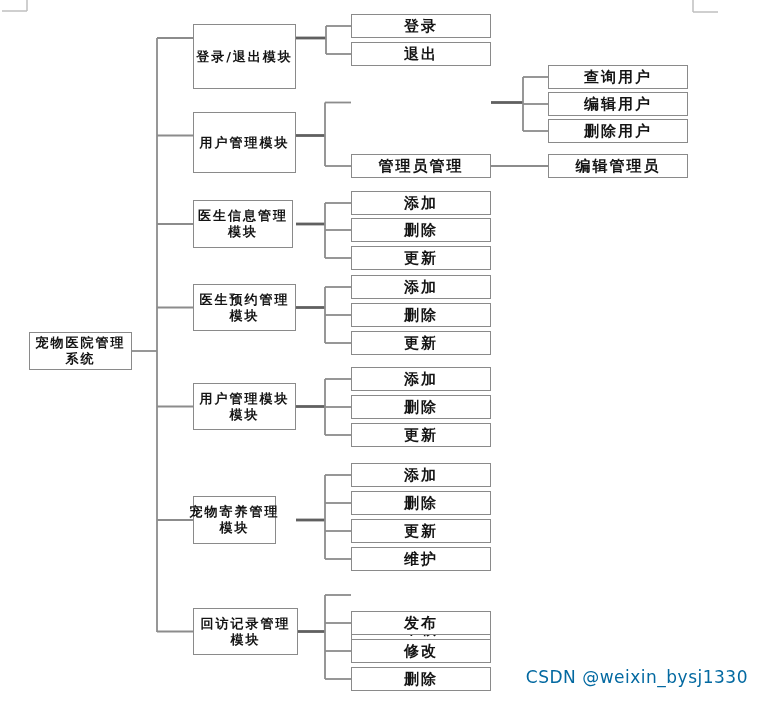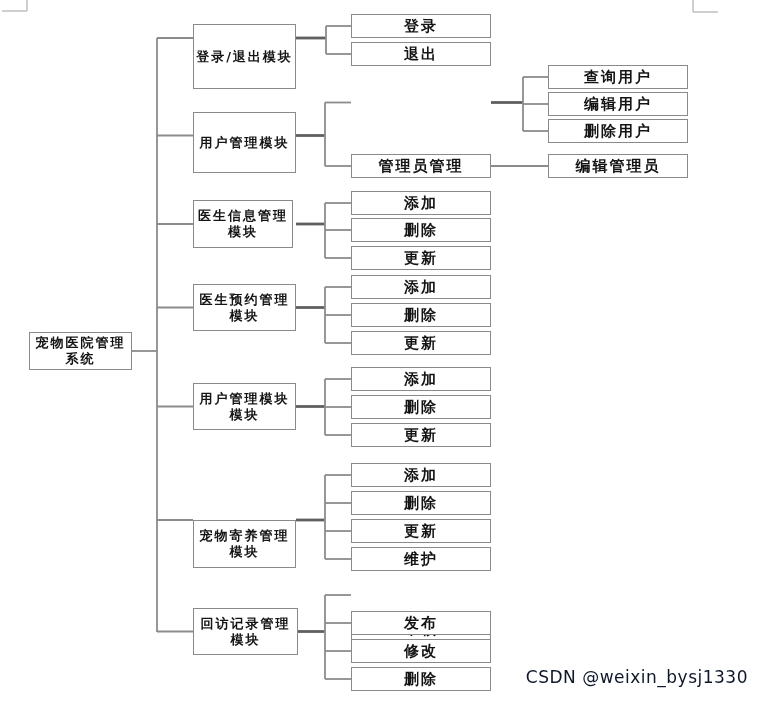--- a/index.html
+++ b/index.html
@@ -15,21 +15,21 @@
     position:absolute; z-index:2; box-sizing:border-box;
     display:flex; align-items:center; justify-content:center;
     background:#ffffff; border:1.5px solid #8a8a8a;
     color:#141414; font-weight:bold; text-align:center;
     white-space:pre; letter-spacing:2px;
   }
   .root, .module { font-size:13px; line-height:16px; }
   .leaf { width:140px; height:24px; font-size:15px; }
   .watermark {
     position:absolute; z-index:3; right:11px; top:667px;
-    font-size:17px; color:#0f172a; letter-spacing:0.5px; white-space:nowrap;
+    font-size:17px; color:#0369a1; letter-spacing:0.5px; white-space:nowrap;
   }
 </style>
 </head>
 <body>
 
 <div class="canvas">
 
   <svg class="wires" width="759" height="703">
     <g>
       <line class="n" x1="157" y1="38" x2="157" y2="632"></line>
@@ -106,21 +106,21 @@
 系统</div>
 
   <div class="box module" style="left:193px;top:24px;width:103px;height:65px">登录/退出模块</div>
   <div class="box module" style="left:193px;top:112px;width:103px;height:61px">用户管理模块</div>
   <div class="box module" style="left:193px;top:200px;width:100px;height:48px">医生信息管理
 模块</div>
   <div class="box module" style="left:193px;top:284px;width:103px;height:47px">医生预约管理
 模块</div>
   <div class="box module" style="left:193px;top:383px;width:103px;height:47px">用户管理模块
 模块</div>
-  <div class="box module" style="left:193px;top:520px;width:103px;height:48px">宠物寄养管理
+  <div class="box module" style="left:193px;top:496px;width:83px;height:48px">宠物寄养管理
 模块</div>
   <div class="box module" style="left:193px;top:608px;width:105px;height:47px">回访记录管理
 模块</div>
 
   <div class="box leaf" style="left:351px;top:14px">登录</div>
   <div class="box leaf" style="left:351px;top:42px">退出</div>
 
   <div class="box leaf" style="left:351px;top:154px">管理员管理</div>
   <div class="box leaf" style="left:548px;top:65px">查询用户</div>
   <div class="box leaf" style="left:548px;top:92px">编辑用户</div>

